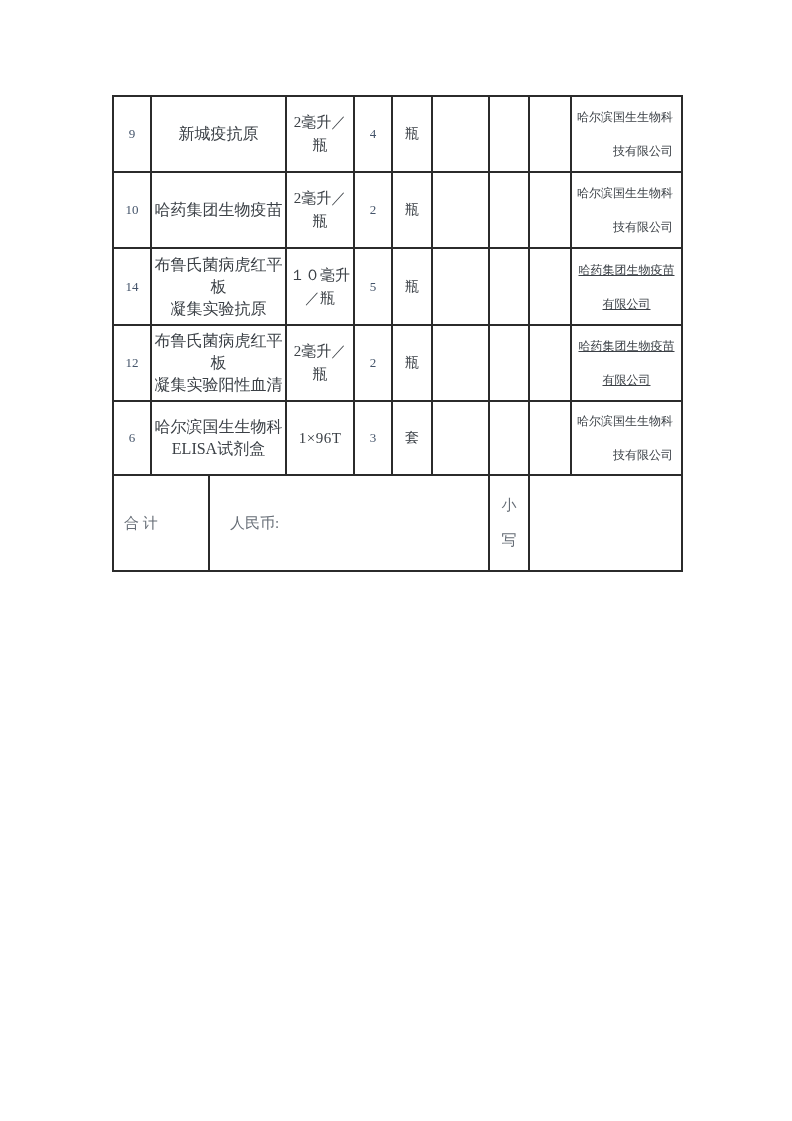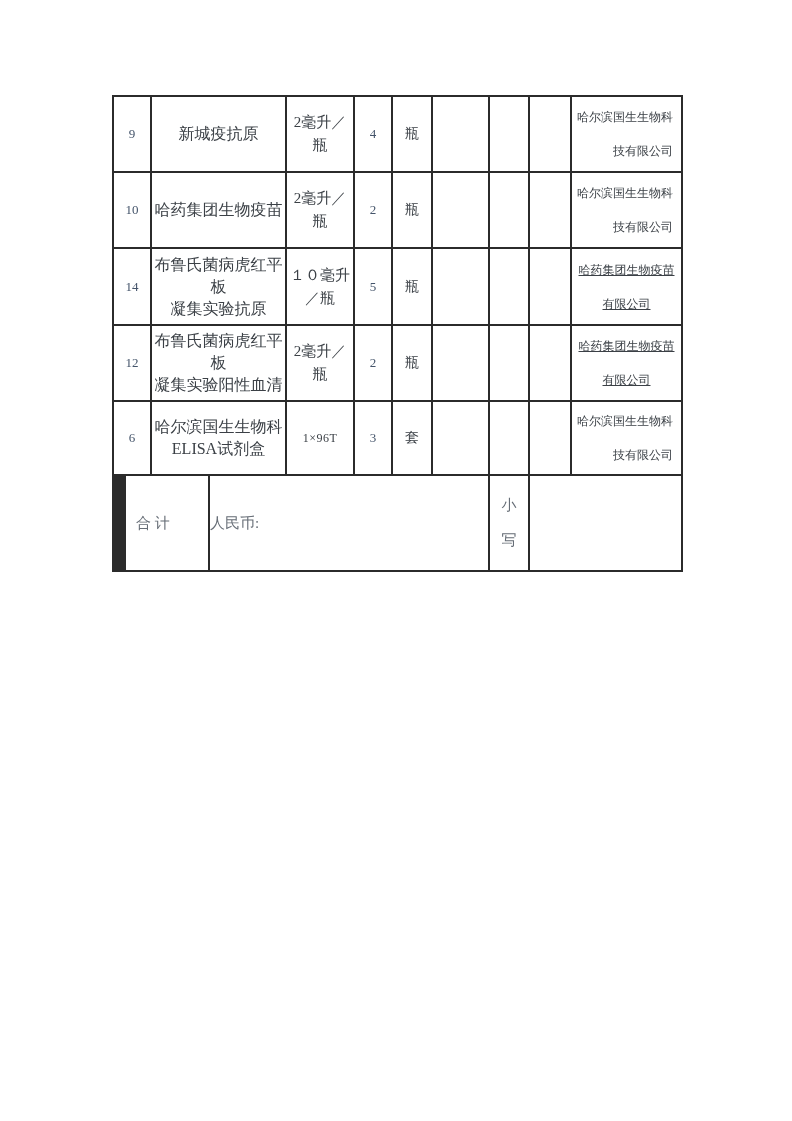--- a/index.html
+++ b/index.html
@@ -46,46 +46,46 @@
   }
   .r1 > .cell{grid-row:1;}
   .r2 > .cell{grid-row:2;}
   .r3 > .cell{grid-row:3;}
   .r4 > .cell{grid-row:4;}
   .r5 > .cell{grid-row:5;}
   .r6 > .cell{grid-row:6;}
   .c-no{grid-column:1;font-size:13px;color:var(--num);}
   .c-name{grid-column:2 / 4;font-size:16px;}
   .c-spec{grid-column:4;font-size:15px;line-height:23px;}
-  .c-spec.spec-sm{font-size:12px;letter-spacing:0.5px;}
+  .c-spec.spec-sm{font-size:15px;letter-spacing:0.5px;}
   .c-qty{grid-column:5;font-size:13px;color:var(--num);}
   .c-unit{grid-column:6;font-size:14px;}
   .c-e1{grid-column:7;}
   .c-e2{grid-column:8;}
   .c-e3{grid-column:9;}
   .c-sup{
     grid-column:10;
     font-size:12px;
     line-height:34px;
     justify-content:flex-start;
     text-align:right;
     padding:0 5px;
   }
   .c-sup.center{justify-content:center;text-align:center;padding:0;text-decoration:underline;}
   .c-total{
     grid-column:1 / 3;
     justify-content:flex-start;
     padding-left:10px;
     font-size:15px;
     color:var(--label);
-    margin-left:12px;
   }
   .c-rmb{
     grid-column:3 / 8;
     justify-content:flex-start;
+    padding-left:20px;
     font-size:15px;
     color:var(--label);
   }
   .c-small{
     grid-column:8;
     font-size:15px;
     color:var(--label);
     line-height:35px;
   }
   .c-blank{grid-column:9 / 11;}

